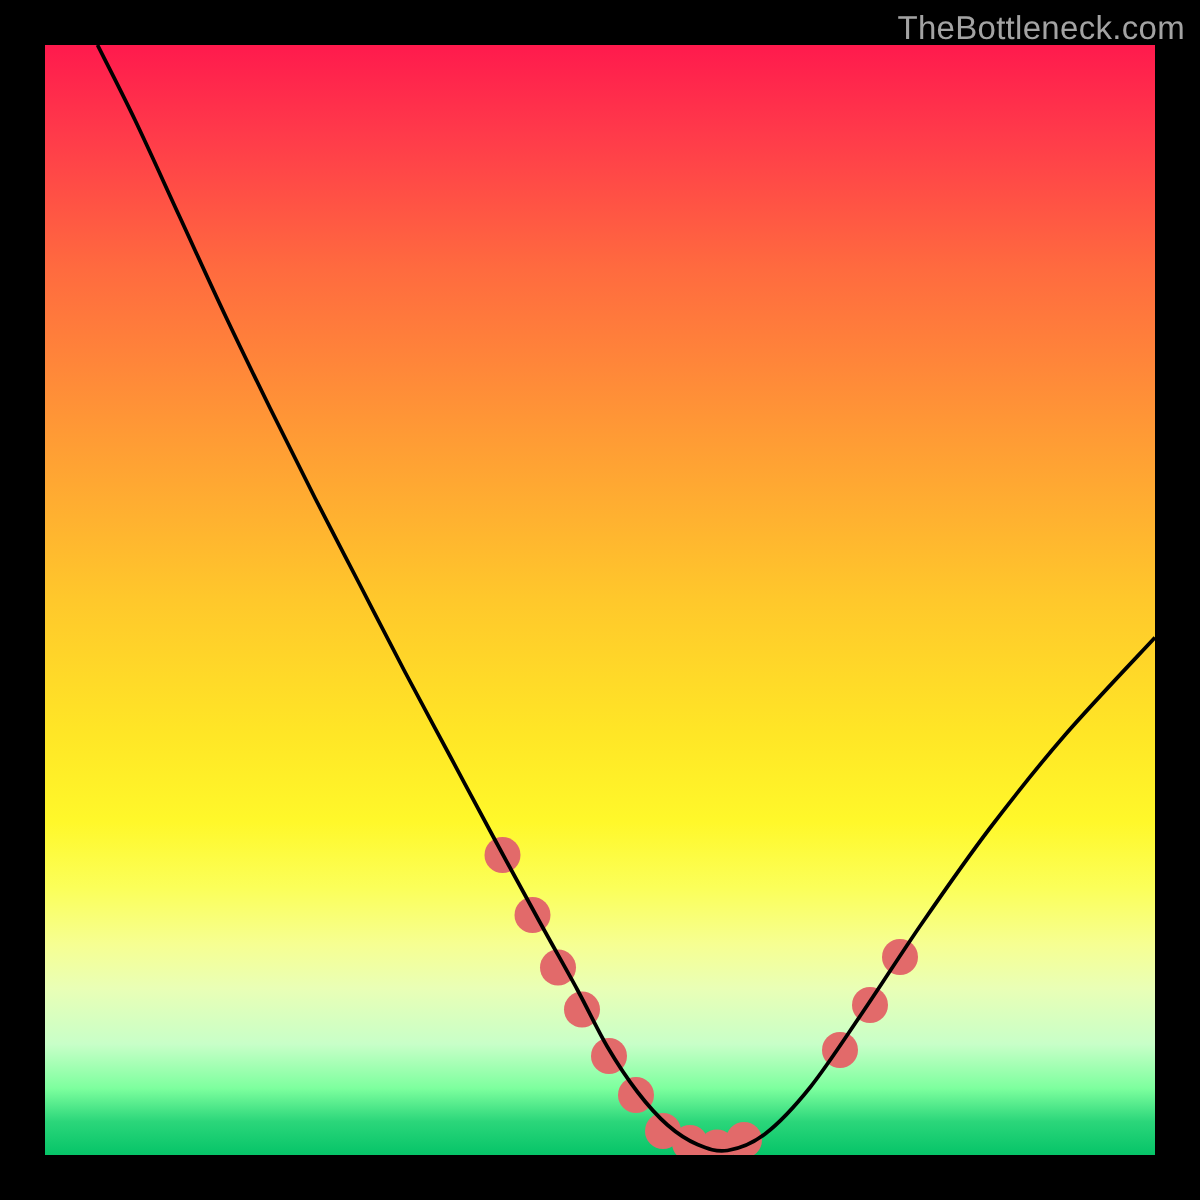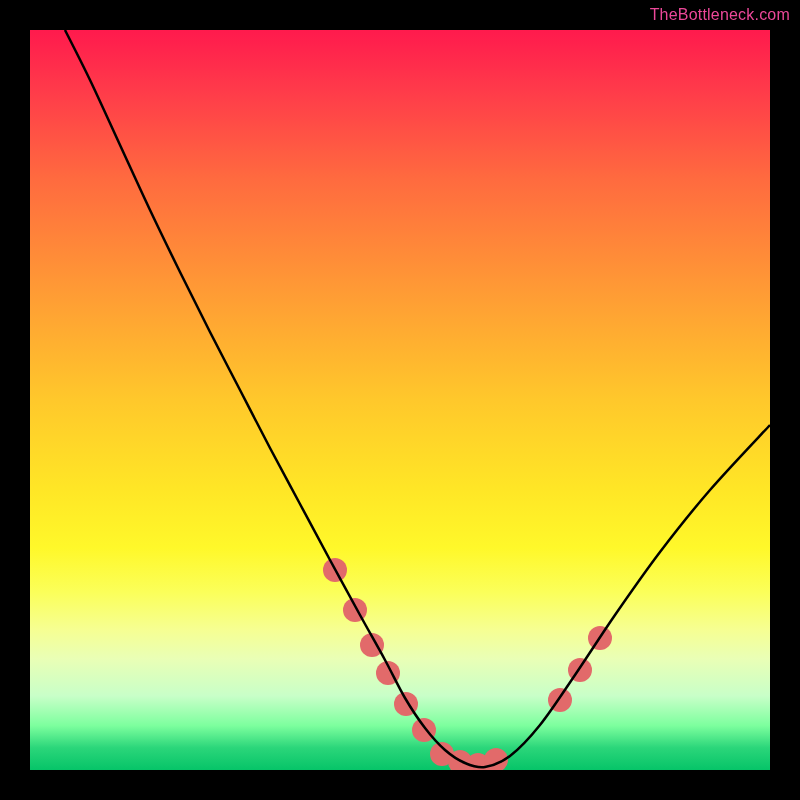--- a/index.html
+++ b/index.html
@@ -31,22 +31,22 @@
       #7dff9e 94%,
       #2bd67a 97%,
       #06c468 100%
     );
   }
   .watermark {
     position: absolute;
     top: 6px;
     right: 10px;
     font-family: Arial, Helvetica, sans-serif;
-    font-size: 16px;
-    color: #ec4899;
+    font-size: 22px;
+    color: #a3a3a3;
     letter-spacing: 0.2px;
     user-select: none;
   }
   svg {
     position: absolute;
     left: 0;
     top: 0;
   }
 </style>
 </head>

